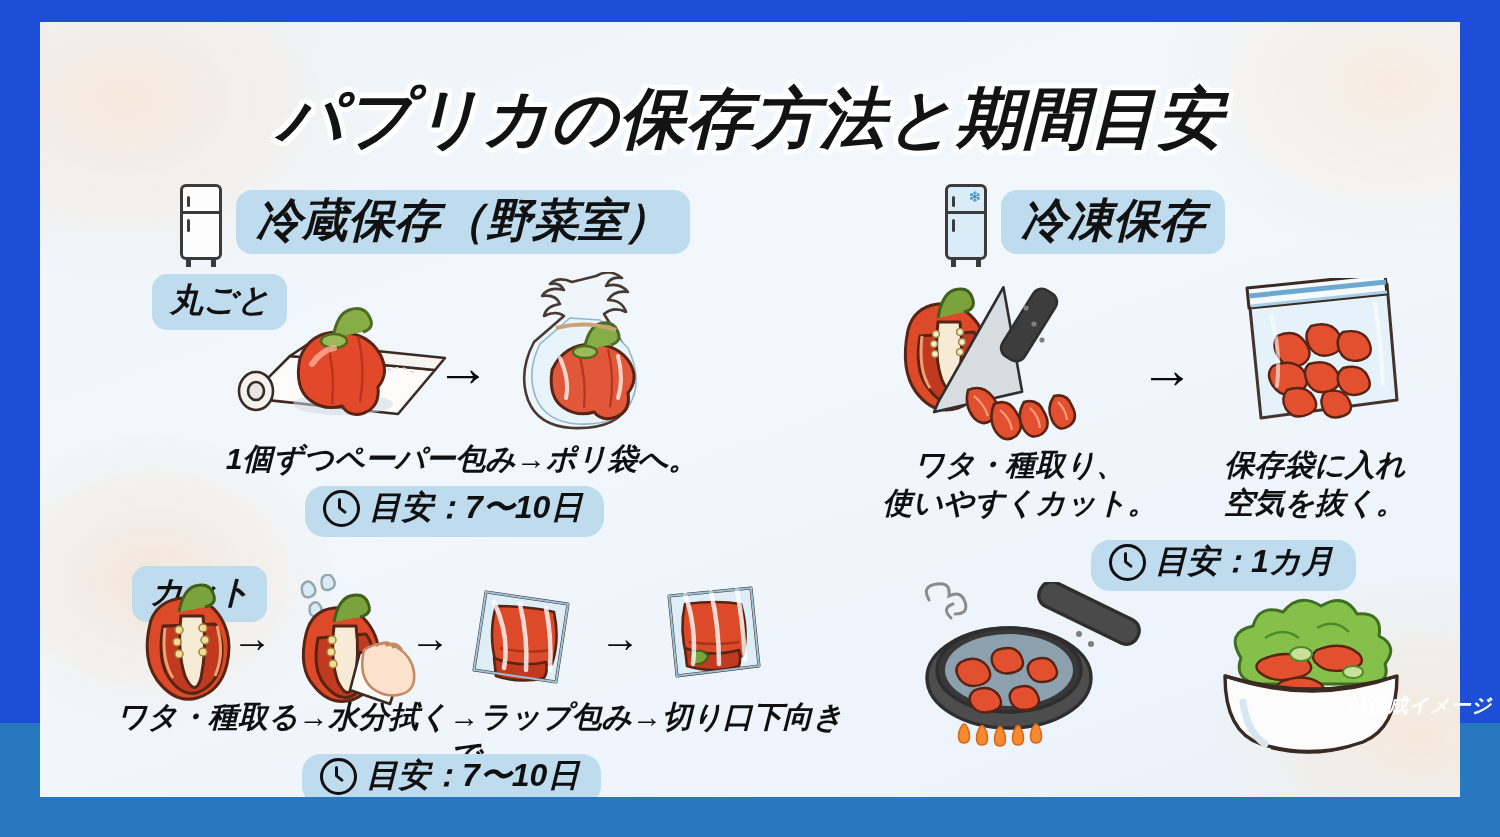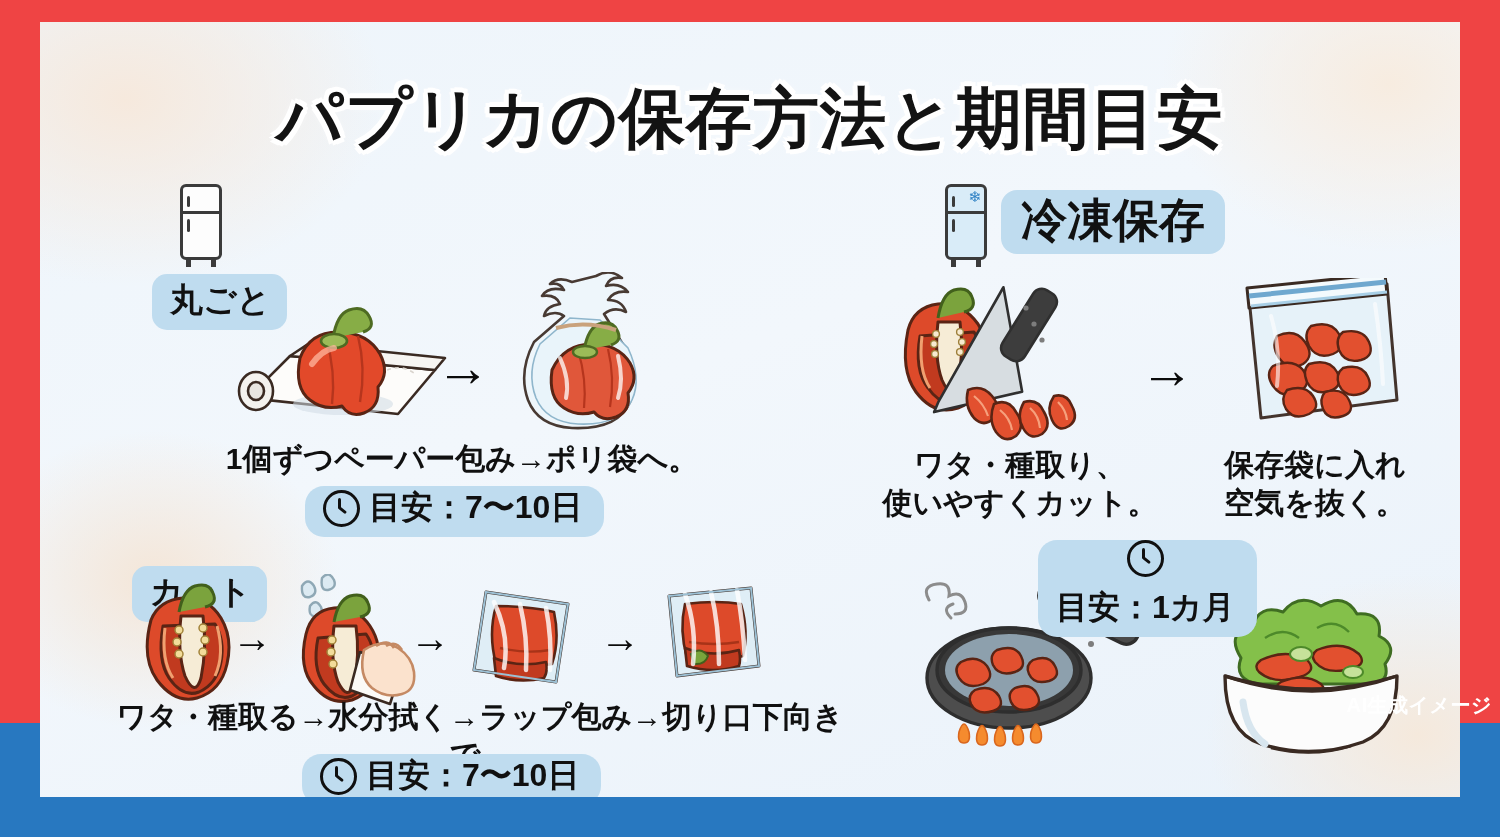--- a/index.html
+++ b/index.html
@@ -1,21 +1,21 @@
 <!DOCTYPE html>
 <html><head>
 <meta charset="utf-8">
 <style>
   html,body{margin:0;padding:0;}
   body{
     width:1500px;height:837px;overflow:hidden;
     background:#2878c0;
     font-family:"Liberation Sans","DejaVu Sans",sans-serif;
   }
-  .frame{position:relative;width:1500px;height:723px;background:#ef4444;}
+  .frame{position:relative;width:1500px;height:723px;background:#1d4ed8;font-style:italic;}
 
   .card{
     position:absolute;left:40px;top:22px;width:1420px;height:775px;
     background:
       radial-gradient(ellipse 420px 300px at 6% 10%, #f6e9dd 0%, rgba(246,233,221,0) 62%),
       radial-gradient(ellipse 380px 280px at 95% 8%, #f7ece0 0%, rgba(247,236,224,0) 60%),
       radial-gradient(ellipse 300px 240px at 8% 72%, #f4e6d8 0%, rgba(244,230,216,0) 62%),
       radial-gradient(ellipse 340px 260px at 97% 92%, #f5e9dc 0%, rgba(245,233,220,0) 62%),
       linear-gradient(160deg,#eef5fb 0%,#f2f7fc 45%,#eaf2fa 100%);
     overflow:hidden;
@@ -80,21 +80,21 @@
   #cap-raw{left:1110px;top:738px;width:330px;}
 
   
   .dur{
     position:absolute;display:flex;align-items:center;gap:9px;
     background:#bfdcef;border-radius:19px;padding:0 22px 7px 18px;
     font-size:32px;font-weight:bold;color:#101010;white-space:nowrap;
   }
   #dur-whole{left:265px;top:464px;}
   #dur-cut{left:262px;top:732px;}
-  #dur-freeze{left:998px;top:518px;flex-direction:column;}
+  #dur-freeze{left:1051px;top:518px;}
   .clock{position:relative;width:31px;height:31px;flex:0 0 auto;
     border:3px solid #101010;border-radius:50%;background:transparent;}
   .clock:before{content:"";position:absolute;left:12px;top:5px;width:3px;height:11px;
     background:#101010;border-radius:2px;}
   .clock:after{content:"";position:absolute;left:13px;top:13px;width:9px;height:3px;
     background:#101010;border-radius:2px;transform-origin:0 50%;transform:rotate(38deg);}
 
   
   .arrow{position:absolute;color:#0b0b0b;font-weight:bold;line-height:1;}
   #arr-whole{left:396px;top:318px;font-size:54px;}
@@ -126,20 +126,21 @@
 
     <div class="sec-head" id="sec-fridge">
       <div class="fridge">
         <div class="body"></div>
           <div class="divider"></div>
         <div class="h1"></div>
           <div class="h2"></div>
         <div class="leg l"></div>
           <div class="leg r"></div>
       </div>
+      <div class="pill">冷蔵保存（野菜室）</div>
     </div>
 
     <div class="sec-head" id="sec-freezer">
       <div class="fridge cold">
         <div class="body"></div>
           <div class="divider"></div>
         <div class="snow">❄</div>
         <div class="h1"></div>
           <div class="h2"></div>
         <div class="leg l"></div>

